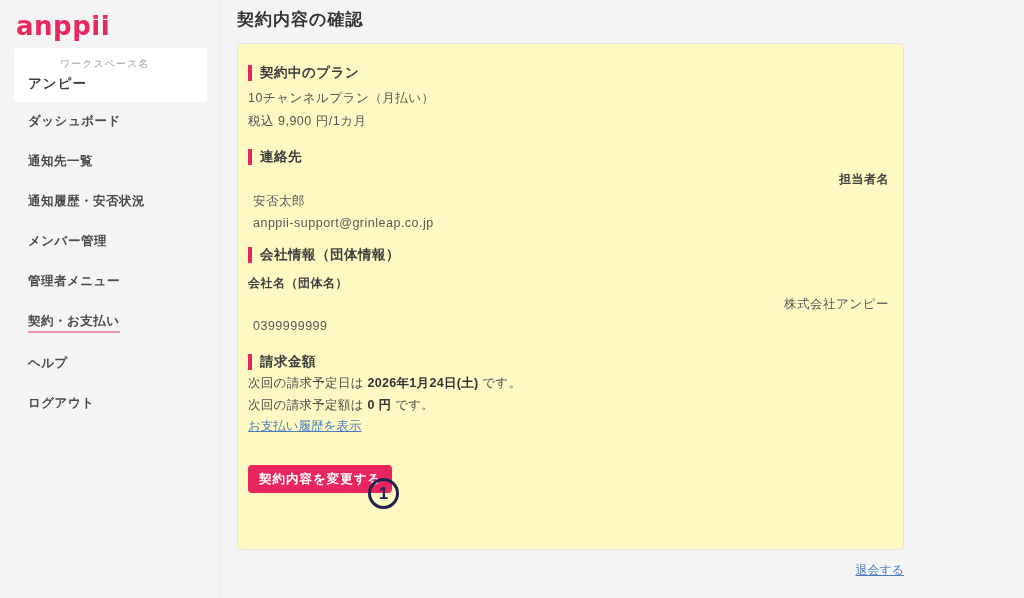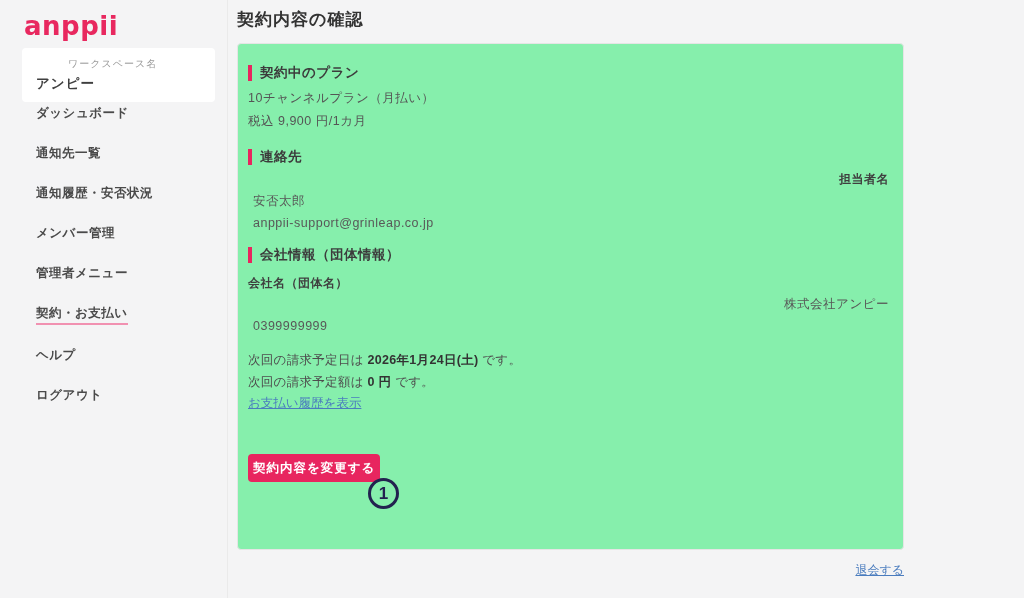--- a/index.html
+++ b/index.html
@@ -7,56 +7,56 @@
   body {
     background: #f4f4f5;
     font-family: "Liberation Sans", "DejaVu Sans", sans-serif;
     color: #444;
     position: relative;
     overflow: hidden;
   }
 
   
   .sidebar {
-    position: absolute; left: 8px; top: 0;
+    position: absolute; left: 0; top: 0;
     width: 220px; height: 598px;
     background: #f4f4f5;
     border-right: 1px solid #eaeaea;
     padding: 12px 0 16px 16px;
   }
   .logo {
     font-family: "DejaVu Sans", sans-serif;
     font-size: 26px; font-weight: 800;
     color: #e8285f; letter-spacing: 0.5px;
     line-height: 28px; cursor: pointer;
     display: inline-block;
   }
   .workspace-box {
     margin-top: 8px; margin-left: -2px;
     width: 193px; background: #ffffff;
     border-radius: 4px;
     padding: 10px 14px 11px 14px;
   }
   .workspace-label { font-size: 10px; color: #9b9b9b; letter-spacing: 1px; line-height: 12px; margin-left: 32px; }
   .workspace-name  { font-size: 13.5px; font-weight: 700; color: #3f3f3f; margin-top: 6px; line-height: 15px; letter-spacing: 1px; }
-  .nav { margin-top: 5px; padding-left: 12px; }
+  .nav { margin-top: 13px; padding-left: 12px; }
   .nav-item {
     font-size: 12.5px; font-weight: 700; color: #4a4a4a;
     letter-spacing: 0.5px; line-height: 13px;
     margin-bottom: 24px; cursor: pointer;
   }
   .nav-item > span { display: inline-block; padding-bottom: 3px; }
   .nav-item.active > span { border-bottom: 2px solid #f191b1; }
 
   
   .main { position: absolute; left: 237px; top: 10px; width: 667px; }
   .page-title { font-size: 17px; font-weight: 700; color: #333; line-height: 20px; letter-spacing: 1px; }
   .card {
     margin-top: 13px;
-    background: #86efac;
+    background: #fef9c3;
     border: 1px solid #e5e5e5;
     border-radius: 4px;
     min-height: 507px;
     padding: 21px 14px 16px 10px;
     position: relative;
   }
   .sec-heading {
     font-size: 13.5px; font-weight: 700; color: #3c3c3c;
     line-height: 16px; letter-spacing: 0.5px;
     border-left: 4px solid #e8255f;
@@ -72,27 +72,27 @@
   .mt8 { margin-top: 8px; text-align: right; } .mt9 { margin-top: 9px; } .mt14 { margin-top: 14px; }
   .bill-line { font-size: 12.5px; color: #4e4e4e; line-height: 13px; letter-spacing: 0.3px; }
   .bill-line b { color: #333; font-weight: 700; }
   .bill1 { margin-top: 7px; } .bill2 { margin-top: 9px; }
   .link {
     color: #4a7cbe; text-decoration: underline; cursor: pointer;
     font-size: 12.5px; line-height: 13px; display: inline-block;
   }
   .history-link { margin-top: 8px; }
   .change-btn {
-    margin-top: 43px;
+    margin-top: 31px;
     display: inline-block;
     background: #e8255f; color: #fff;
     font-family: inherit;
     font-size: 12.5px; font-weight: 700; letter-spacing: 1px;
     border: none; border-radius: 4px;
-    padding: 8px 5px; height: 28px; line-height: 12px;
+    padding: 8px 11px; height: 28px; line-height: 12px;
     cursor: pointer;
   }
   .annotation-circle {
     position: absolute; left: 130px; top: 434px;
     width: 31px; height: 31px;
     border: 3px solid #22224f; border-radius: 50%;
     display: flex; align-items: center; justify-content: center;
     color: #22224f; font-size: 17px; font-weight: 700;
     background: transparent;
   }
@@ -141,20 +141,21 @@
     </div>
 
     <div class="sec tight">
       <div class="sec-heading">会社情報（団体情報）</div>
       <div class="field-label mt14">会社名（団体名）</div>
       <div class="field-value mt8">株式会社アンピー</div>
       <div class="field-value mt9">0399999999</div>
     </div>
 
     <div class="sec">
+      <div class="sec-heading">請求金額</div>
       <div class="bill-line bill1"><span>次回の請求予定日は </span><b>2026年1月24日(土)</b><span> です。</span></div>
       <div class="bill-line bill2"><span>次回の請求予定額は </span><b>0 円</b><span> です。</span></div>
       <div><a class="link history-link">お支払い履歴を表示</a></div>
     </div>
 
     <div>
       <button class="change-btn">契約内容を変更する</button>
     </div>
 
     <div class="annotation-circle">

